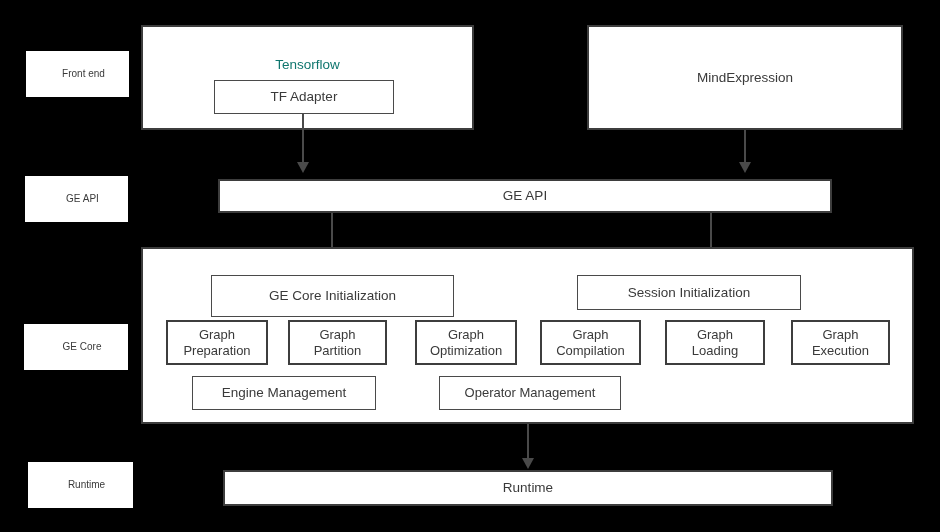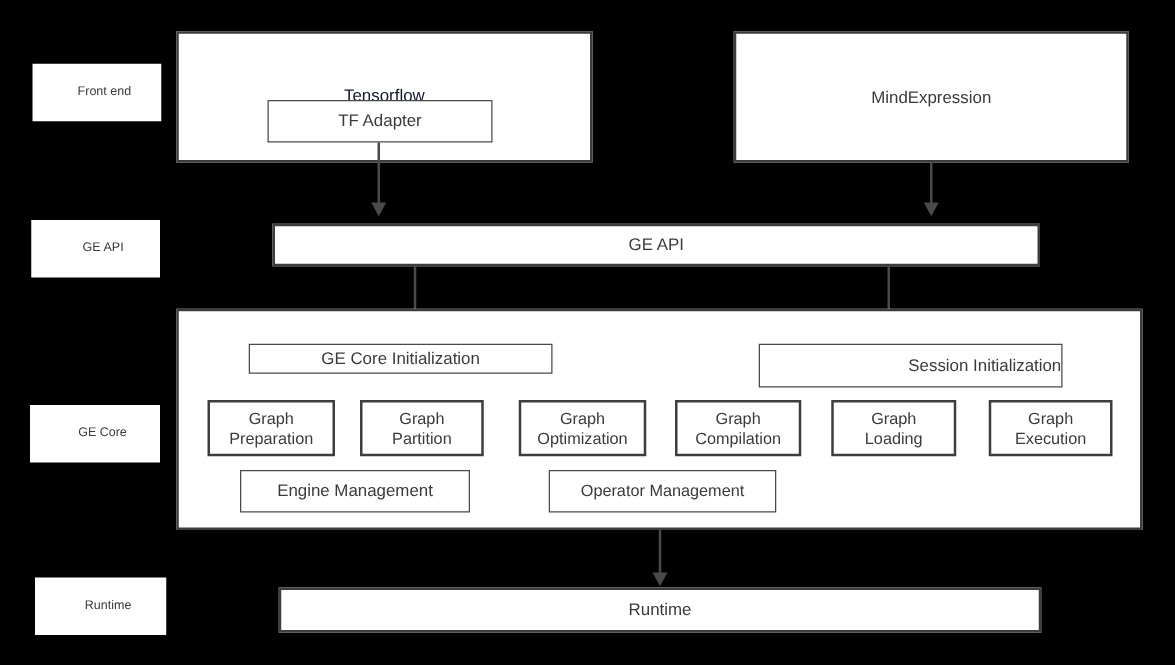--- a/index.html
+++ b/index.html
@@ -43,23 +43,22 @@
     padding-left: 12px;
   }
   .group-box {
     display: block;
   }
   .group-title {
     position: absolute;
     left: 0;
     right: 0;
     text-align: center;
-    color: #0f172a;
+    color: #0f766e;
     font-size: 13.5px;
-    margin-top: 12px;
   }
 
   
   .arrow-line {
     position: absolute;
     background: #4a4a4a;
     width: 2px;
   }
   .arrow-head {
     position: absolute;
@@ -113,24 +112,24 @@
   </div>
 
   <div class="arrow-line" style="left:331px; top:213px; height:52px;"></div>
   <div class="arrow-head" style="left:326px; top:263px;"></div>
 
   <div class="arrow-line" style="left:710px; top:213px; height:52px;"></div>
   <div class="arrow-head" style="left:705px; top:263px;"></div>
 
   <div class="box bordered group-box" style="left:141px; top:247px; width:773px; height:177px;"></div>
 
-  <div class="box thin" style="left:199px; top:275px; width:243px; height:24px; font-size:13.5px;">
+  <div class="box thin" style="left:211px; top:275px; width:243px; height:42px; font-size:13.5px;">
     <span>GE Core Initialization</span>
   </div>
-  <div class="box thin" style="left:607px; top:275px; width:243px; height:35px; font-size:13.5px;justify-content:flex-end;">
+  <div class="box thin" style="left:577px; top:275px; width:224px; height:35px; font-size:13.5px;">
     <span>Session Initialization</span>
   </div>
 
   <div class="box bordered" style="left:166px; top:320px; width:102px; height:45px; font-size:13px;">
     <span>Graph
 Preparation</span>
   </div>
   <div class="box bordered" style="left:288px; top:320px; width:99px; height:45px; font-size:13px;">
     <span>Graph
 Partition</span>

